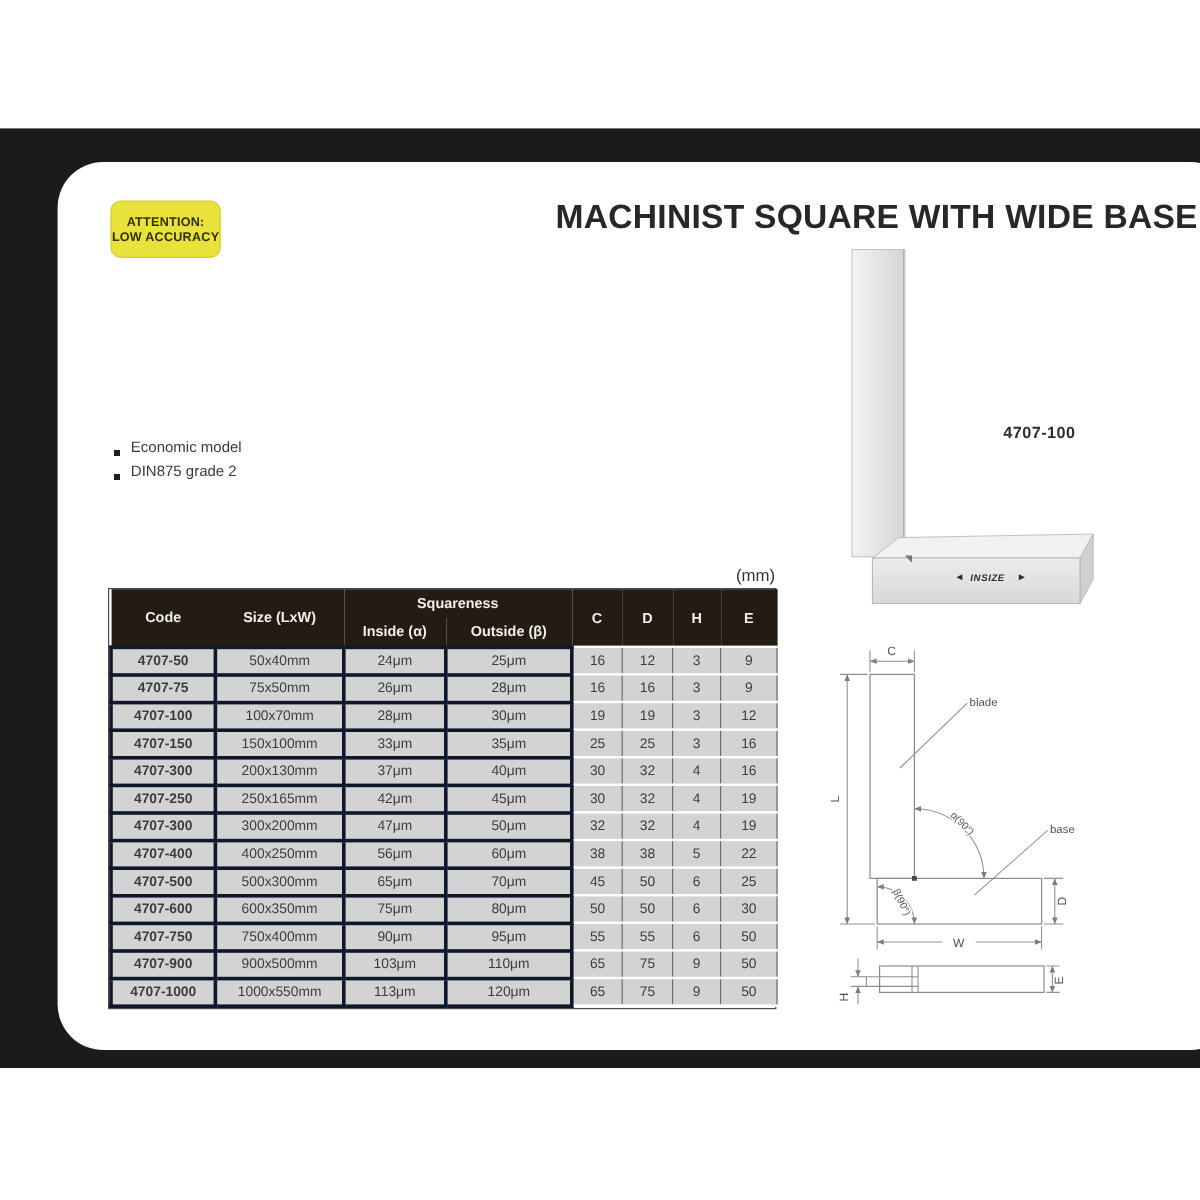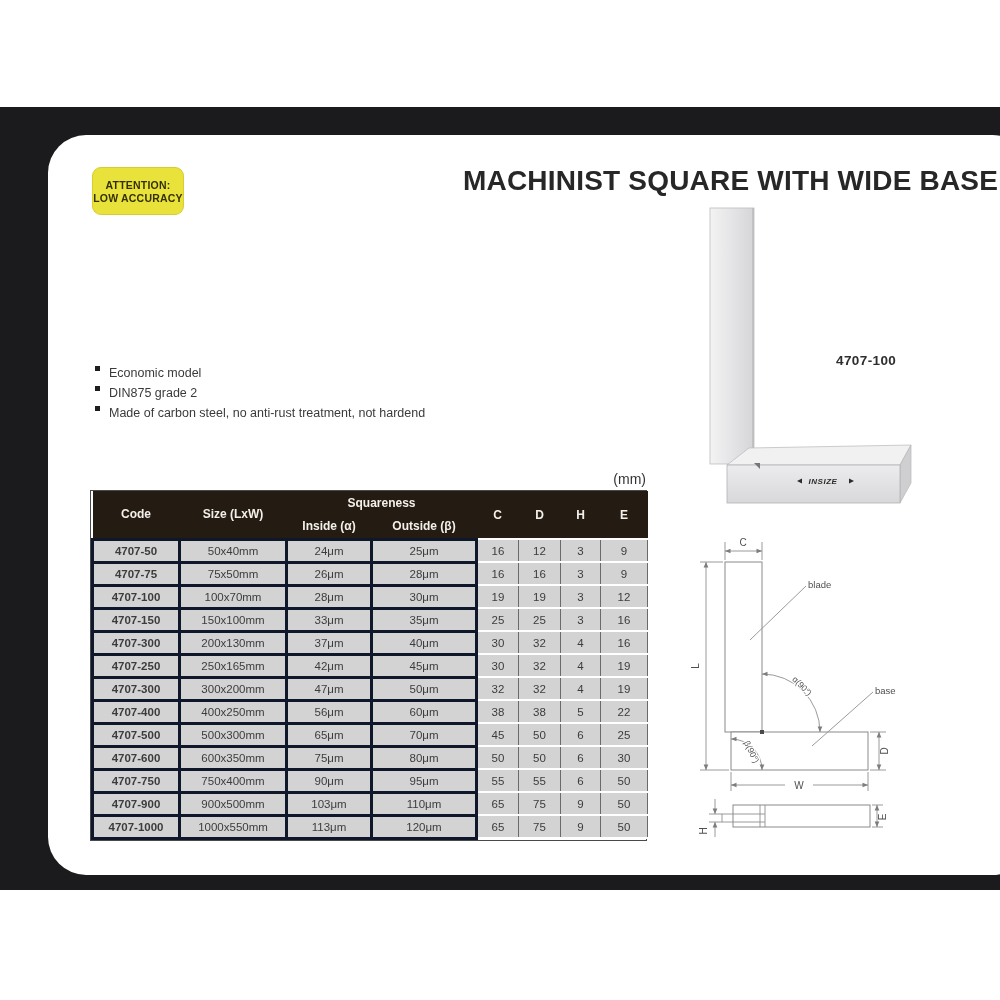--- a/index.html
+++ b/index.html
@@ -23,21 +23,21 @@
     display:flex; flex-direction:column; align-items:center; justify-content:center; gap:3px;
   }
   .badge span { font-size:10.5px; font-weight:bold; color:#333008; line-height:10px; letter-spacing:0.2px; }
   
   .page-title {
     position:absolute; left:415px; top:30px; width:440px; text-align:center;
     font-size:28px; font-weight:bold; color:#272727; letter-spacing:0.2px; white-space:nowrap;
   }
   
   .features { position:absolute; left:47px; top:231px; list-style:none; }
-  .features li { display:flex; align-items:flex-start; gap:9px; margin-bottom:6px; font-size:12.5px; color:#3a3a3a; }
+  .features li { display:flex; align-items:flex-end; gap:9px; margin-bottom:6px; font-size:12.5px; color:#3a3a3a; }
   .features .sq { flex:0 0 auto; width:5px; height:5px; background:#1e1e1e; }
   
   .mm-note { position:absolute; left:538px; top:336px; width:60px; text-align:right; font-size:14px; color:#333333; }
   
   .tablewrap { position:absolute; left:42px; top:355px; width:557px; border:1px solid #4a4a4a; background:#fff; }
   table.spec { border-collapse:collapse; table-layout:fixed; width:555px; }
   table.spec thead th {
     background:#241b13; color:#f3f0ea; font-size:12px; font-weight:bold;
     text-align:center; vertical-align:middle; padding:0;
   }
@@ -83,24 +83,20 @@
     <div class="page-title">MACHINIST SQUARE WITH WIDE BASE</div>
 
     <ul class="features">
       <li>
           <span class="sq"></span>
           <span>Economic model</span>
         </li>
       <li>
           <span class="sq"></span>
           <span>DIN875 grade 2</span>
-        </li>
-      <li>
-          <span class="sq"></span>
-          <span>Made of carbon steel, no anti-rust treatment, not hardend</span>
         </li>
     </ul>
 
     <svg class="product-svg" width="220" height="310" viewBox="0 0 220 310">
       <defs>
         <linearGradient id="bladeGrad" x1="0" y1="0" x2="1" y2="0">
           <stop offset="0" stop-color="#f3f3f4"></stop>
             <stop offset="0.55" stop-color="#e3e3e5"></stop>
             <stop offset="1" stop-color="#d5d5d8"></stop>
         </linearGradient>

